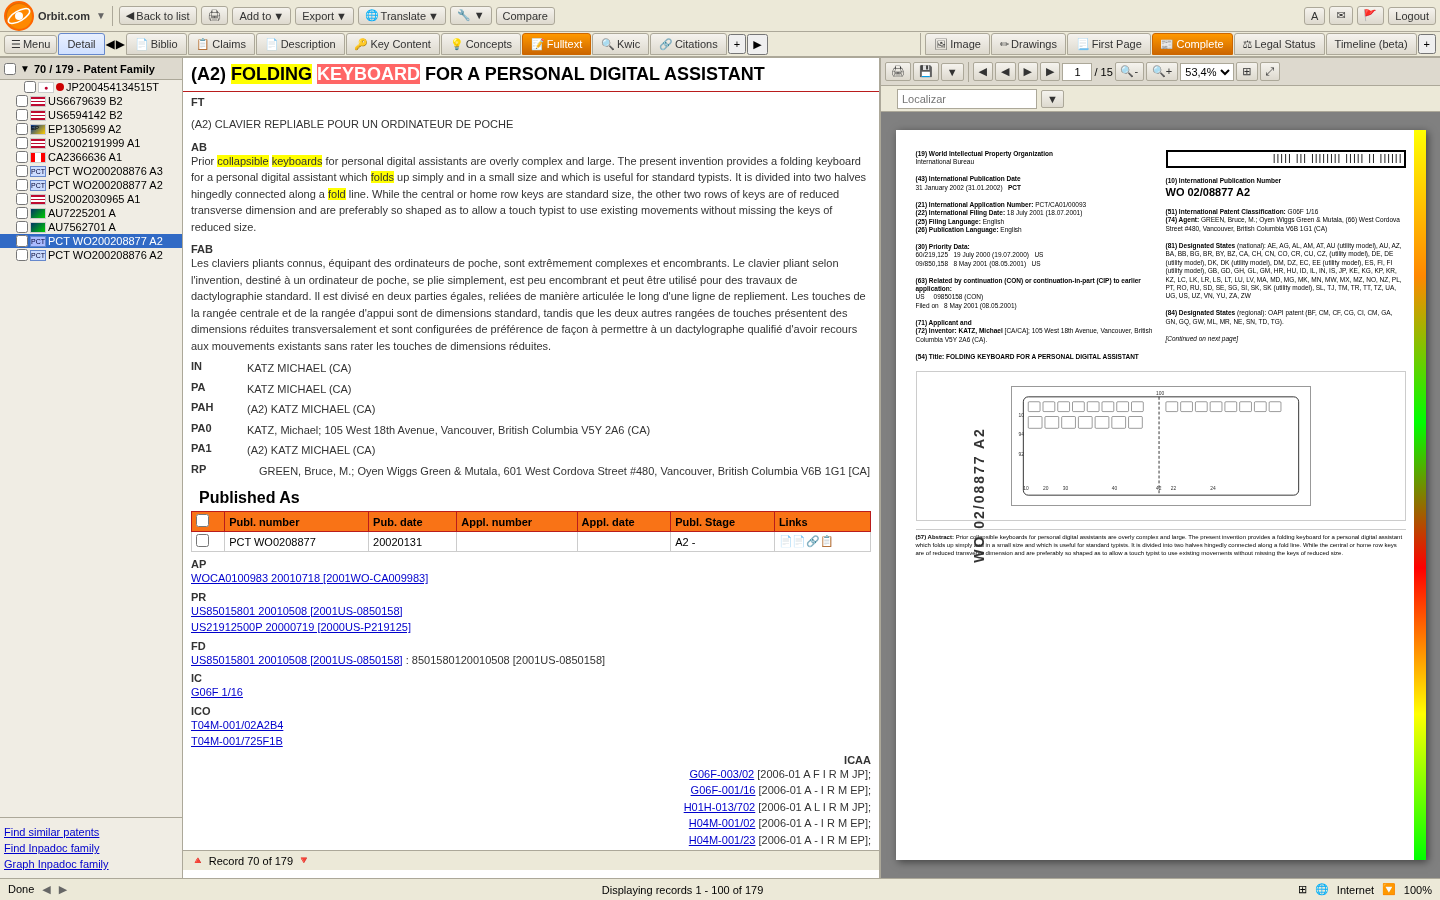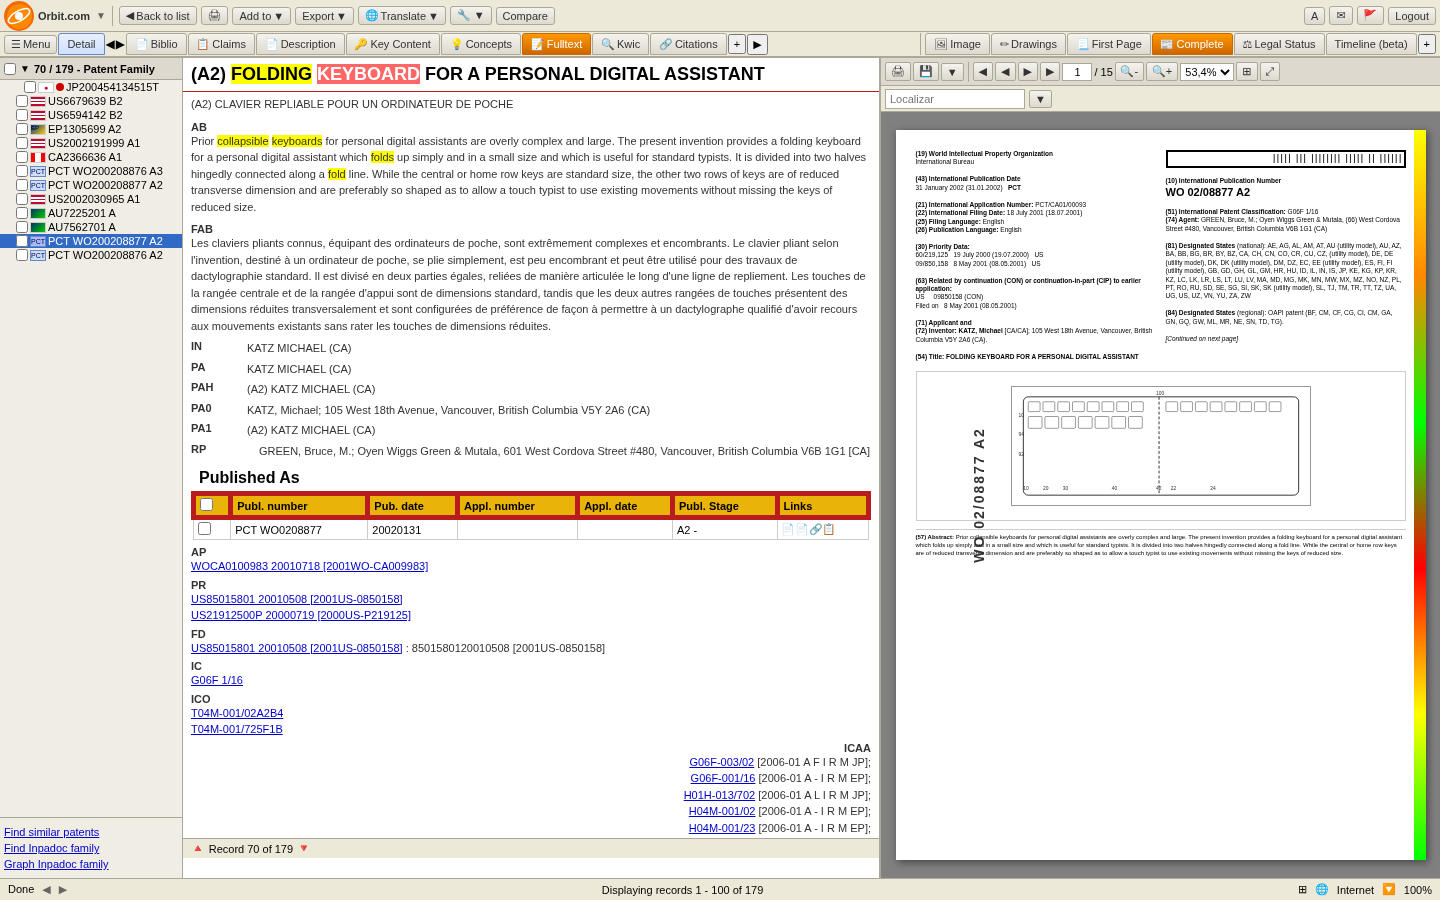--- a/index.html
+++ b/index.html
@@ -85,21 +85,21 @@
     .doc-title { font-size: 18px; font-weight: bold; padding: 6px 8px; border-bottom: 1px solid #b91c1c; }
     .highlight-yellow { background: #ffff00; }
     .highlight-red { background: #ff6666; color: white; }
     .doc-section { padding: 4px 8px; }
     .doc-label { font-weight: bold; font-size: 11px; color: #333; }
     .doc-content { font-size: 11px; color: #333; line-height: 1.5; }
     .section-header { font-weight: bold; font-size: 16px; padding: 4px 8px; }
     .blue-link { color: #0000cc; text-decoration: underline; cursor: pointer; }
     .table-section { padding: 4px 8px; }
     table.pub-table { border-collapse: collapse; width: 100%; font-size: 11px; }
-    table.pub-table th { background: #eab308; border: 5px solid #b91c1c; padding: 2px 4px; text-align: left; }
+    table.pub-table th { background: #f97316; border: 1px solid #b91c1c; padding: 2px 4px; text-align: left; }
     table.pub-table td { border: 1px solid #ccc; padding: 2px 4px; }
     .checkbox-small { width: 12px; height: 12px; }
 
     
     #right-panel {
       width: 560px; background: #f0ede4; border-left: 1px solid #aca899;
       flex-shrink: 0; display: flex; flex-direction: column;
     }
     #right-toolbar {
       display: flex; align-items: center; background: #ddd9ce; border-bottom: 1px solid #aca899;
@@ -354,20 +354,23 @@
       <a class="left-link">Graph Inpadoc family</a>
     </div>
   </div>
 
   <div id="center-panel">
 
     <div class="doc-title">
       <span>(A2) </span><span class="highlight-yellow">FOLDING</span> <span class="highlight-red">KEYBOARD</span><span> FOR A PERSONAL DIGITAL ASSISTANT</span>
     </div>
 
+    <div class="doc-section">
+      <span class="doc-label">FT</span>
+    </div>
 
     <div class="doc-section">
       <span class="doc-content">(A2) CLAVIER REPLIABLE POUR UN ORDINATEUR DE POCHE</span>
     </div>
 
     <div class="doc-section">
       <span class="doc-label">AB</span><br>
       <span class="doc-content">
         Prior <span class="highlight-yellow">collapsible</span> <span class="highlight-yellow">keyboards</span> for personal digital assistants are overly complex and large. The present invention provides a folding keyboard for a personal digital assistant which <span class="highlight-yellow">folds</span> up simply and in a small size and which is useful for standard typists. It is divided into two halves hingedly connected along a <span class="highlight-yellow">fold</span> line. While the central or home row keys are standard size, the other two rows of keys are of reduced transverse dimension and are preferably so shaped as to allow a touch typist to use existing movements without missing the keys of reduced size.
       </span>
@@ -494,21 +497,21 @@
       <button class="right-toolbar-btn">🔍+</button>
       <select class="pdf-zoom-select">
         <option>53,4%</option>
         <option>75%</option>
         <option>100%</option>
       </select>
       <button class="right-toolbar-btn">⊞</button>
       <button class="right-toolbar-btn">⤢</button>
     </div>
 
-    <div style="background:#ece9d8;border-bottom:1px solid #aca899;padding:2px 4px;display:flex;align-items:center;gap:4px;height:26px;">
+    <div style="background:#ece9d8;border-bottom:1px solid #aca899;padding:2px 16px;display:flex;align-items:center;gap:4px;height:26px;">
       <input class="localize-input" type="text" placeholder="Localizar" style="">
       <button class="right-toolbar-btn">▼</button>
     </div>
 
     <div id="pdf-viewer">
       <div id="pdf-page">
 
         <div class="pdf-watermark">WO 02/08877  A2</div>
 
         <div class="right-side-bar"></div>

